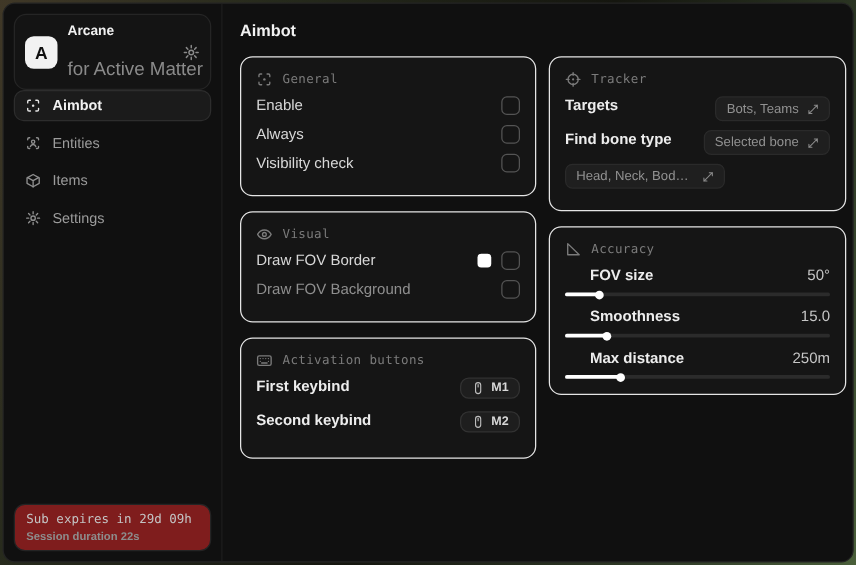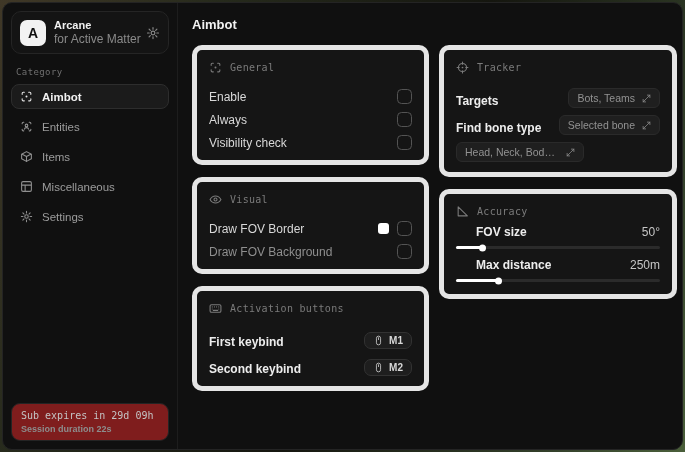--- a/index.html
+++ b/index.html
@@ -29,21 +29,21 @@
     background:#141414;border:1px solid #252525;border-radius:10px;
     padding:7px 8px;
   }
   .logo{
     width:26px;height:26px;border-radius:7px;background:#f2f2f2;
     color:#111;font-weight:800;font-size:14px;
     display:flex;align-items:center;justify-content:center;flex:none;
   }
   .brand-text{display:flex;flex-direction:column;gap:1px;min-width:0;}
   .brand-name{font-size:11px;font-weight:700;color:#f0f0f0;}
-  .brand-sub{font-size:12px;color:#8a8a8a;white-space:nowrap;}
+  .brand-sub{font-size:15px;color:#8a8a8a;white-space:nowrap;margin-top:15px;}
   .brand-gear{margin-left:auto;color:#8a8a8a;display:flex;flex:none;cursor:pointer;}
   .category-label{
     margin:13px 4px 7px 5px;
     font-family:"DejaVu Sans Mono", monospace;
     font-size:9px;color:#707070;letter-spacing:.4px;
   }
   .nav{display:flex;flex-direction:column;gap:5px;}
   .nav-item{
     display:flex;align-items:center;gap:9px;
     padding:5px 8px;border-radius:8px;border:1px solid transparent;
@@ -62,31 +62,31 @@
   .footer-line1{font-family:"DejaVu Sans Mono", monospace;font-size:10px;color:#c4c4c4;}
   .footer-line2{font-size:9px;font-weight:700;color:#8d8d8d;}
   
   .main{flex:1;padding:12px 14px;box-sizing:border-box;overflow:hidden;}
   .main-title{font-size:13px;font-weight:800;color:#f2f2f2;margin:2px 0 13px 0;}
   .columns{display:flex;gap:10px;align-items:flex-start;}
   .col{display:flex;flex-direction:column;gap:12px;}
   .col-left{width:237px;min-width:237px;}
   .col-right{width:238px;min-width:238px;}
   .card{
-    background:#151515;border:5px solid #e5e5e5;border-radius:10px;
+    background:#151515;border:1px solid #e5e5e5;border-radius:10px;
     padding:9px 12px 10px 12px;box-sizing:border-box;
   }
   .card-header{
     display:flex;align-items:center;gap:8px;
     font-family:"DejaVu Sans Mono", monospace;
     font-size:10px;color:#7b7b7b;letter-spacing:.3px;
     margin:2px 0 7px 0;
   }
   .card-header .ic{display:flex;color:#7b7b7b;}
-  .row{display:flex;align-items:flex-end;justify-content:space-between;min-height:23px;}
+  .row{display:flex;align-items:flex-start;justify-content:space-between;min-height:23px;}
   .row-label{font-size:12px;color:#d8d8d8;}
   .row-label.bright{color:#ededed;font-weight:600;}
   .row-label.dim{color:#8f8f8f;}
   .row-right{display:flex;align-items:center;gap:8px;}
   .checkbox{
     width:13px;height:13px;border:1.5px solid #545454;border-radius:4.5px;
     background:transparent;cursor:pointer;flex:none;
   }
   .swatch{width:11px;height:11px;border-radius:3px;cursor:pointer;flex:none;}
   .keybind{
@@ -177,21 +177,20 @@
         <span class="brand-name">Arcane</span>
         <span class="brand-sub">for Active Matter</span>
       </div>
       <span class="brand-gear">
           <svg width="14" height="14" viewBox="0 0 24 24">
             <use href="#i-gear"></use>
           </svg>
         </span>
     </div>
 
-    <div class="category-label">Category</div>
 
     <nav class="nav">
       <div class="nav-item active">
         <span class="ic">
             <svg width="13" height="13" viewBox="0 0 24 24">
               <use href="#i-scan"></use>
             </svg>
           </span>
         <span>Aimbot</span>
       </div>
@@ -203,28 +202,20 @@
           </span>
         <span>Entities</span>
       </div>
       <div class="nav-item">
         <span class="ic">
             <svg width="13" height="13" viewBox="0 0 24 24">
               <use href="#i-cube"></use>
             </svg>
           </span>
         <span>Items</span>
-      </div>
-      <div class="nav-item">
-        <span class="ic">
-            <svg width="13" height="13" viewBox="0 0 24 24">
-              <use href="#i-layout"></use>
-            </svg>
-          </span>
-        <span>Miscellaneous</span>
       </div>
       <div class="nav-item">
         <span class="ic">
             <svg width="13" height="13" viewBox="0 0 24 24">
               <use href="#i-gear"></use>
             </svg>
           </span>
         <span>Settings</span>
       </div>
     </nav>
@@ -381,20 +372,31 @@
               <span class="row-label bright">FOV size</span>
               <span class="slider-value">50°</span>
             </div>
             <div class="slider-track">
               <div class="slider-fill" style="width: 13%;">
                 <span class="slider-handle"></span>
               </div>
             </div>
           </div>
 
+          <div class="slider-group">
+            <div class="slider-top">
+              <span class="row-label bright">Smoothness</span>
+              <span class="slider-value">15.0</span>
+            </div>
+            <div class="slider-track">
+              <div class="slider-fill" style="width: 16%;">
+                <span class="slider-handle"></span>
+              </div>
+            </div>
+          </div>
 
           <div class="slider-group">
             <div class="slider-top">
               <span class="row-label bright">Max distance</span>
               <span class="slider-value">250m</span>
             </div>
             <div class="slider-track">
               <div class="slider-fill" style="width: 21%;">
                 <span class="slider-handle"></span>
               </div>

